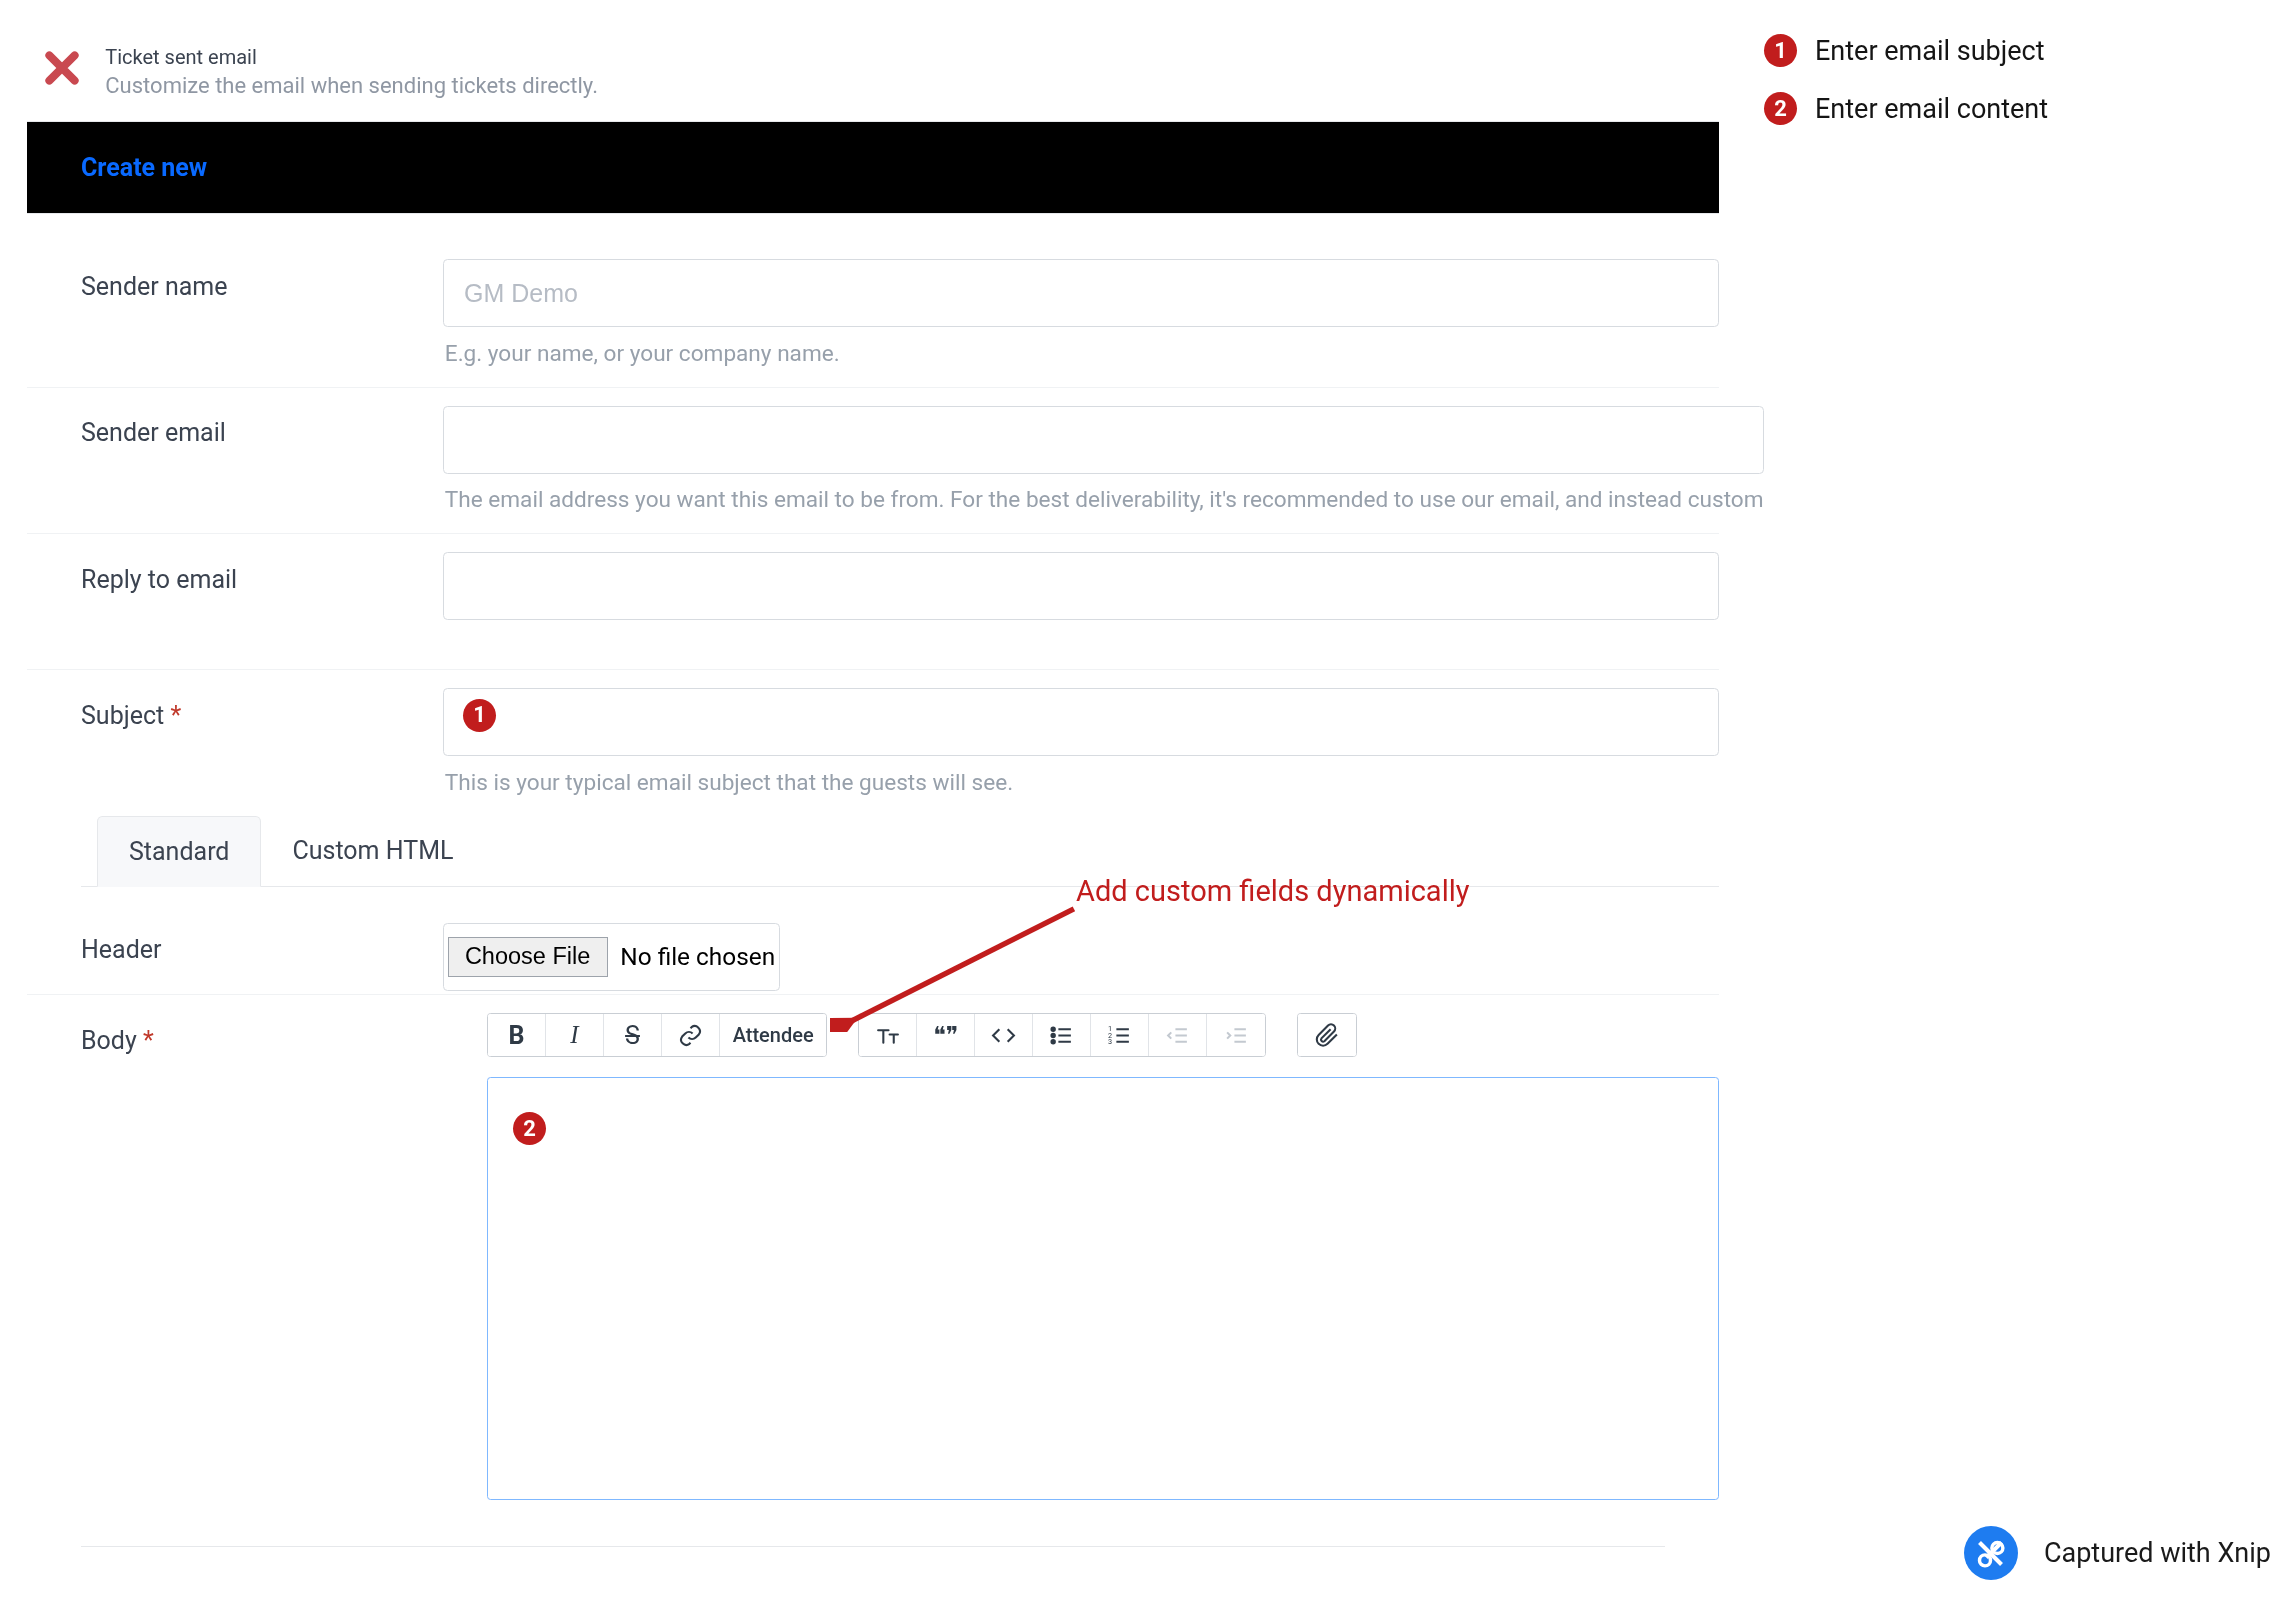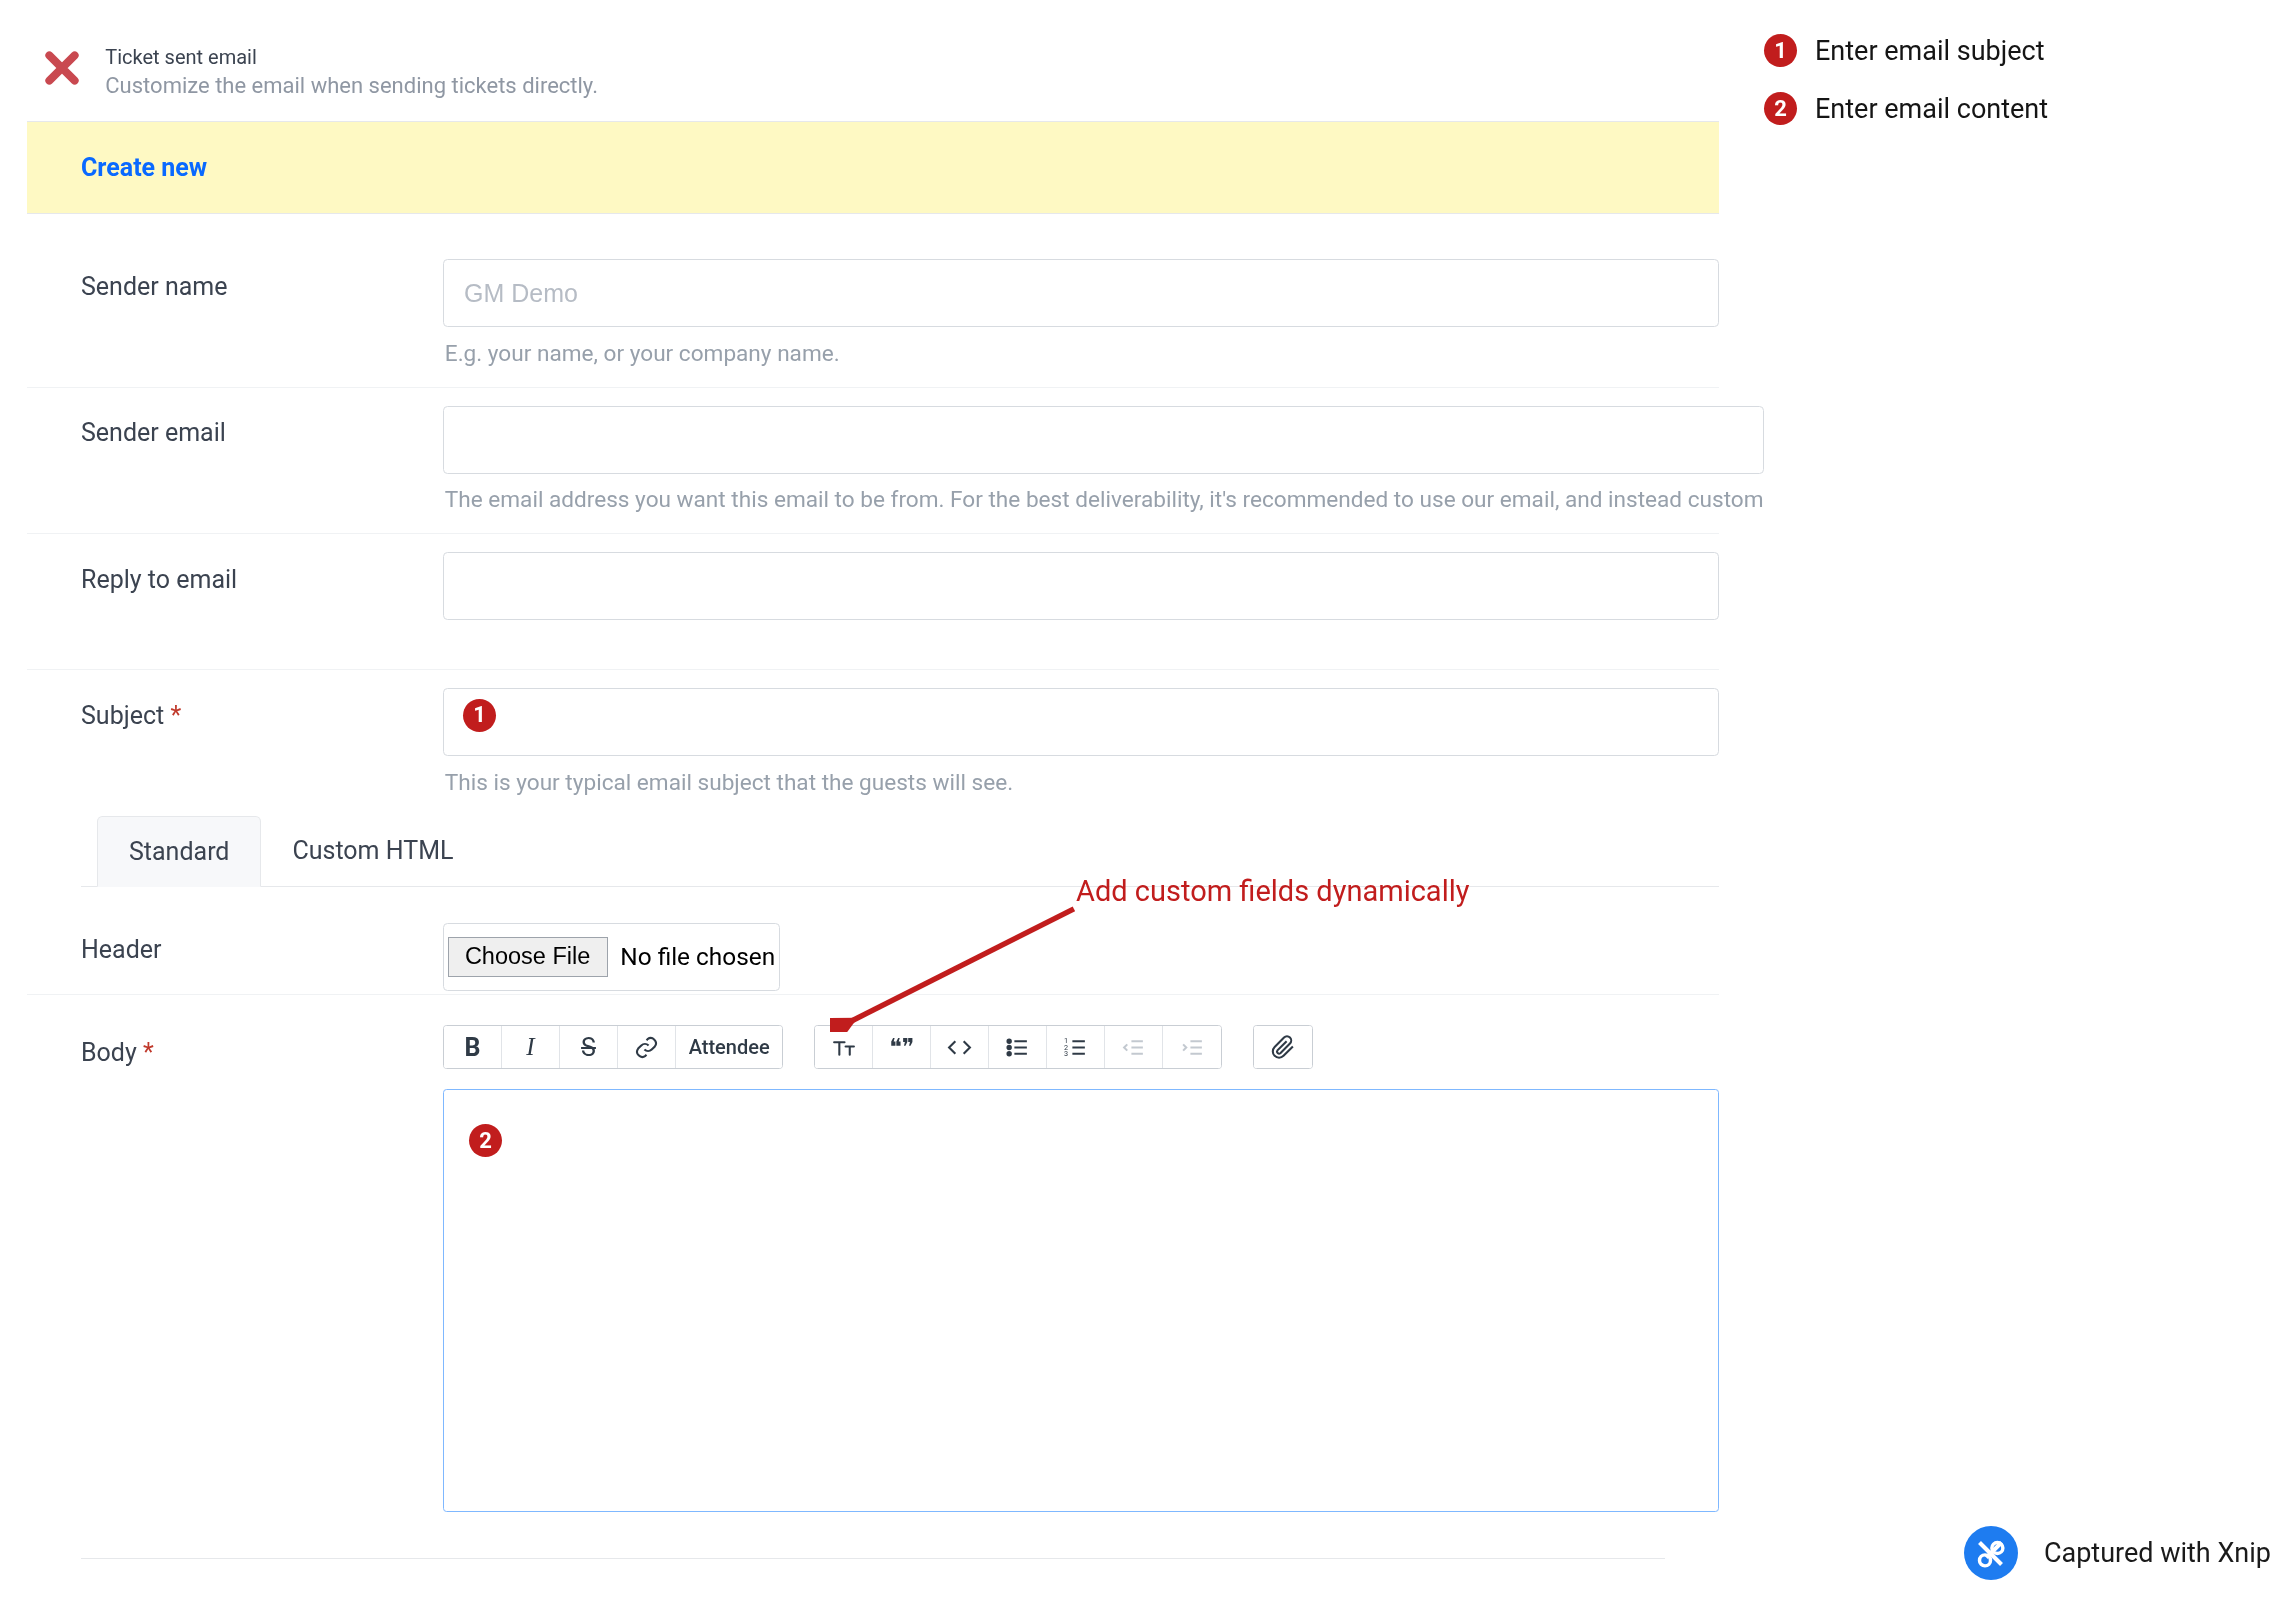--- a/index.html
+++ b/index.html
@@ -16,21 +16,21 @@
     display:flex;
     align-items:flex-start;
     padding:27px 36px 23.5px 16.3px;
   }
   .close-area { width:62px; display:flex; align-items:flex-start; padding-top:3.6px; }
   .close-x { color:#c94950; font-size:38px; font-weight:900; line-height:1; }
   .hdr-text .title { font-size:20px; font-weight:400; color:#3b4350; line-height:1.2; }
   .hdr-text .subtitle { font-size:22px; color:#8f97a3; margin-top:3.6px; }
 
   .tabs-bar {
-    background:#fef9c3;
+    background:#000000;
     border:0.9px solid #e6e8eb;
     border-left:none; border-right:none;
     padding:31px 54px;
   }
   .tabs-bar .tab-active { color:#0969ff; font-weight:700; font-size:25px; }
 
   .form {
     padding: 27px 0 9px 0;
   }
   .row {
@@ -86,21 +86,21 @@
   }
   .choose-file {
     border:0.9px solid #9da3ab;
     background:#efefef;
     font-size:23.5px;
     padding:5.4px 16.3px;
     margin-right:12.7px;
   }
   .file-status { font-size:24.4px; color:#000000; }
 
-  .row.body-row { padding-top:30px; border-top:0.9px solid #f0f2f4; }
+  .row.body-row { padding-top:18px; border-top:0.9px solid #f0f2f4;gap:44px; }
   .editor-wrap { flex:1; display:flex; flex-direction:column; padding-right:0; }
   .toolbar {
     display:flex; gap:31px;
     margin-bottom:20px;
   }
   .tgroup {
     display:flex;
     border:0.9px solid #c9ced4;
     border-radius:3.6px;
     overflow:hidden;

